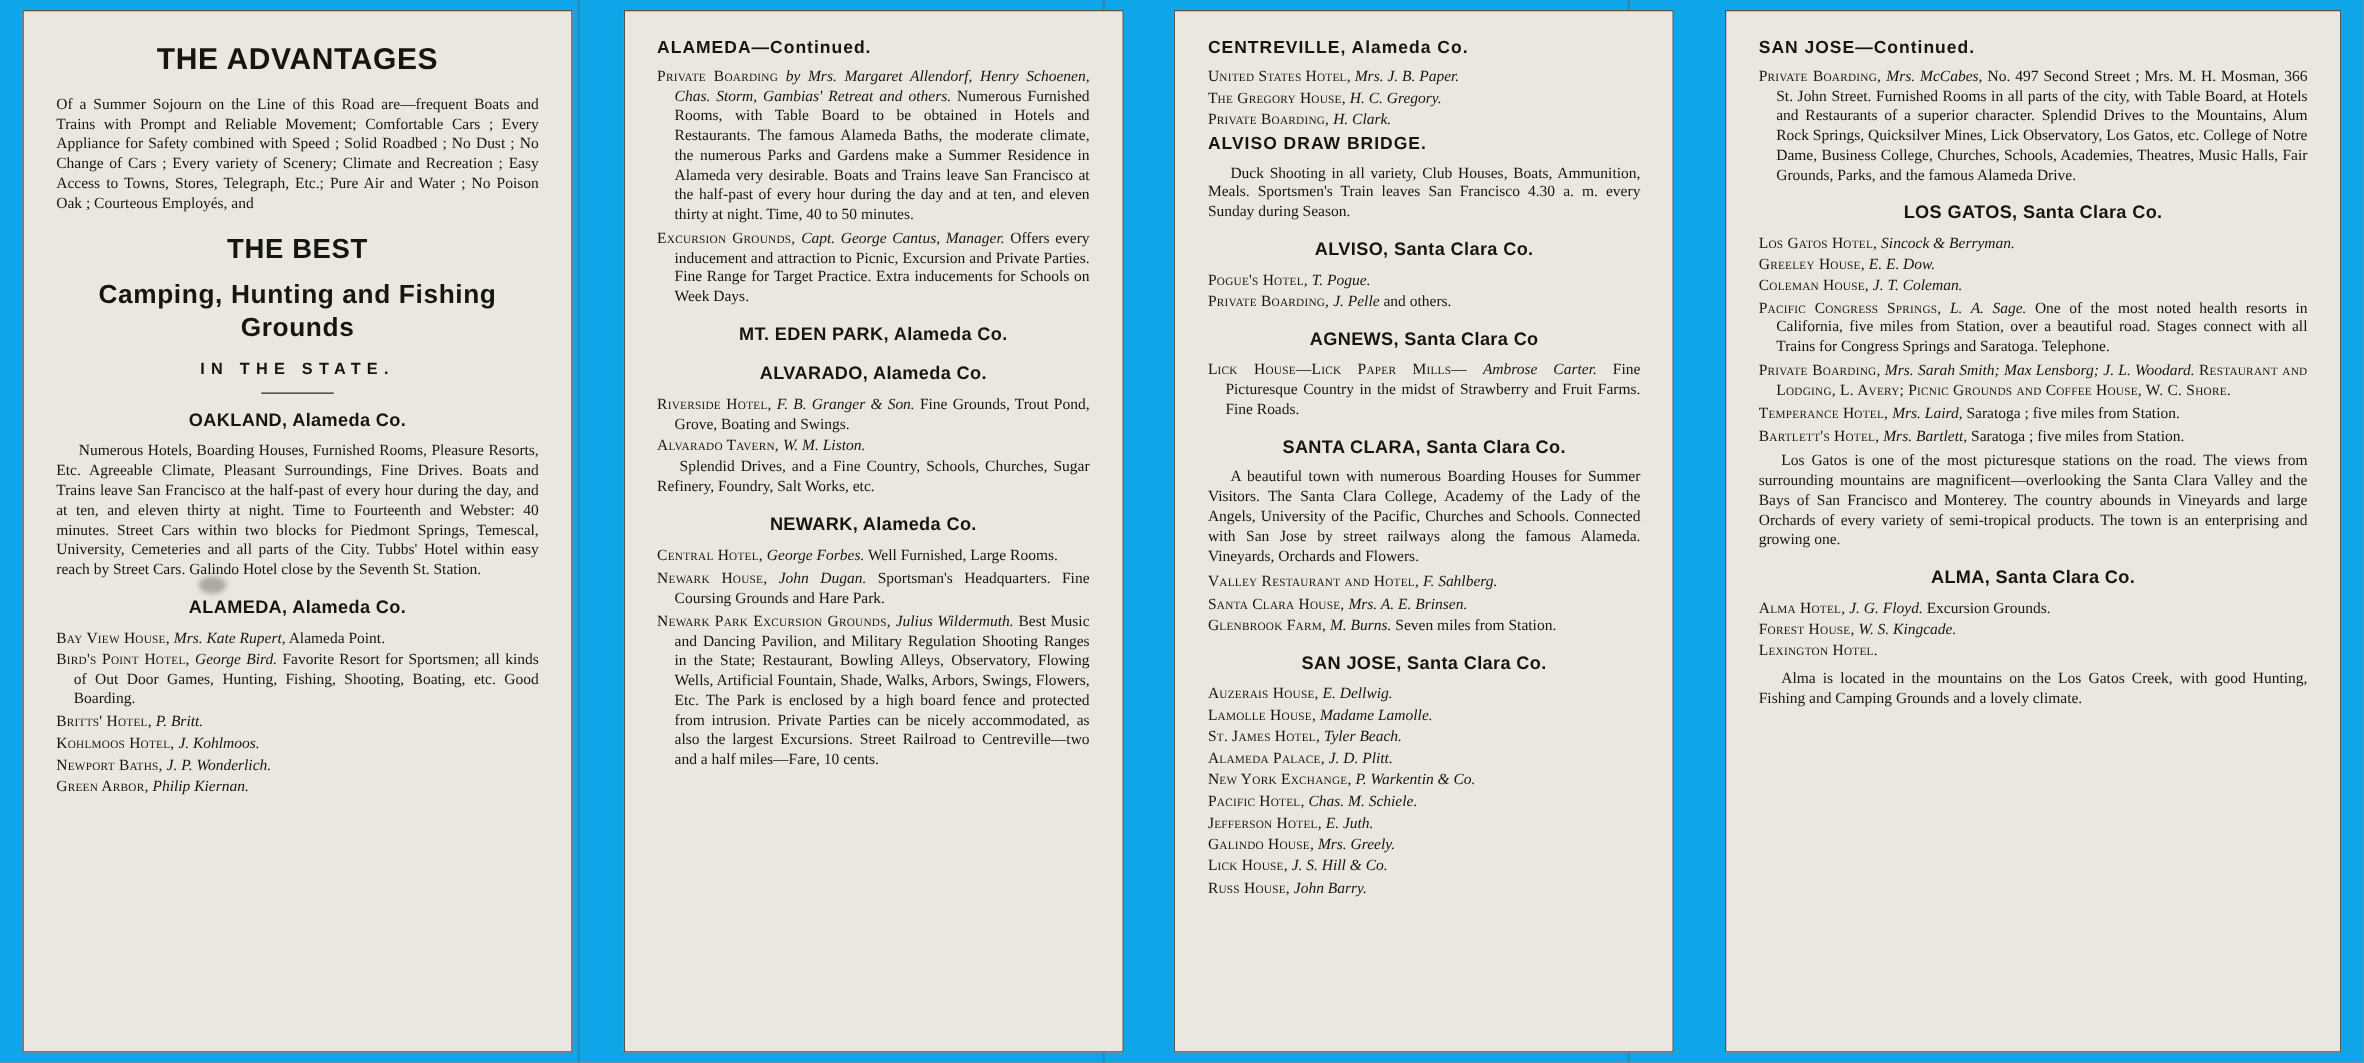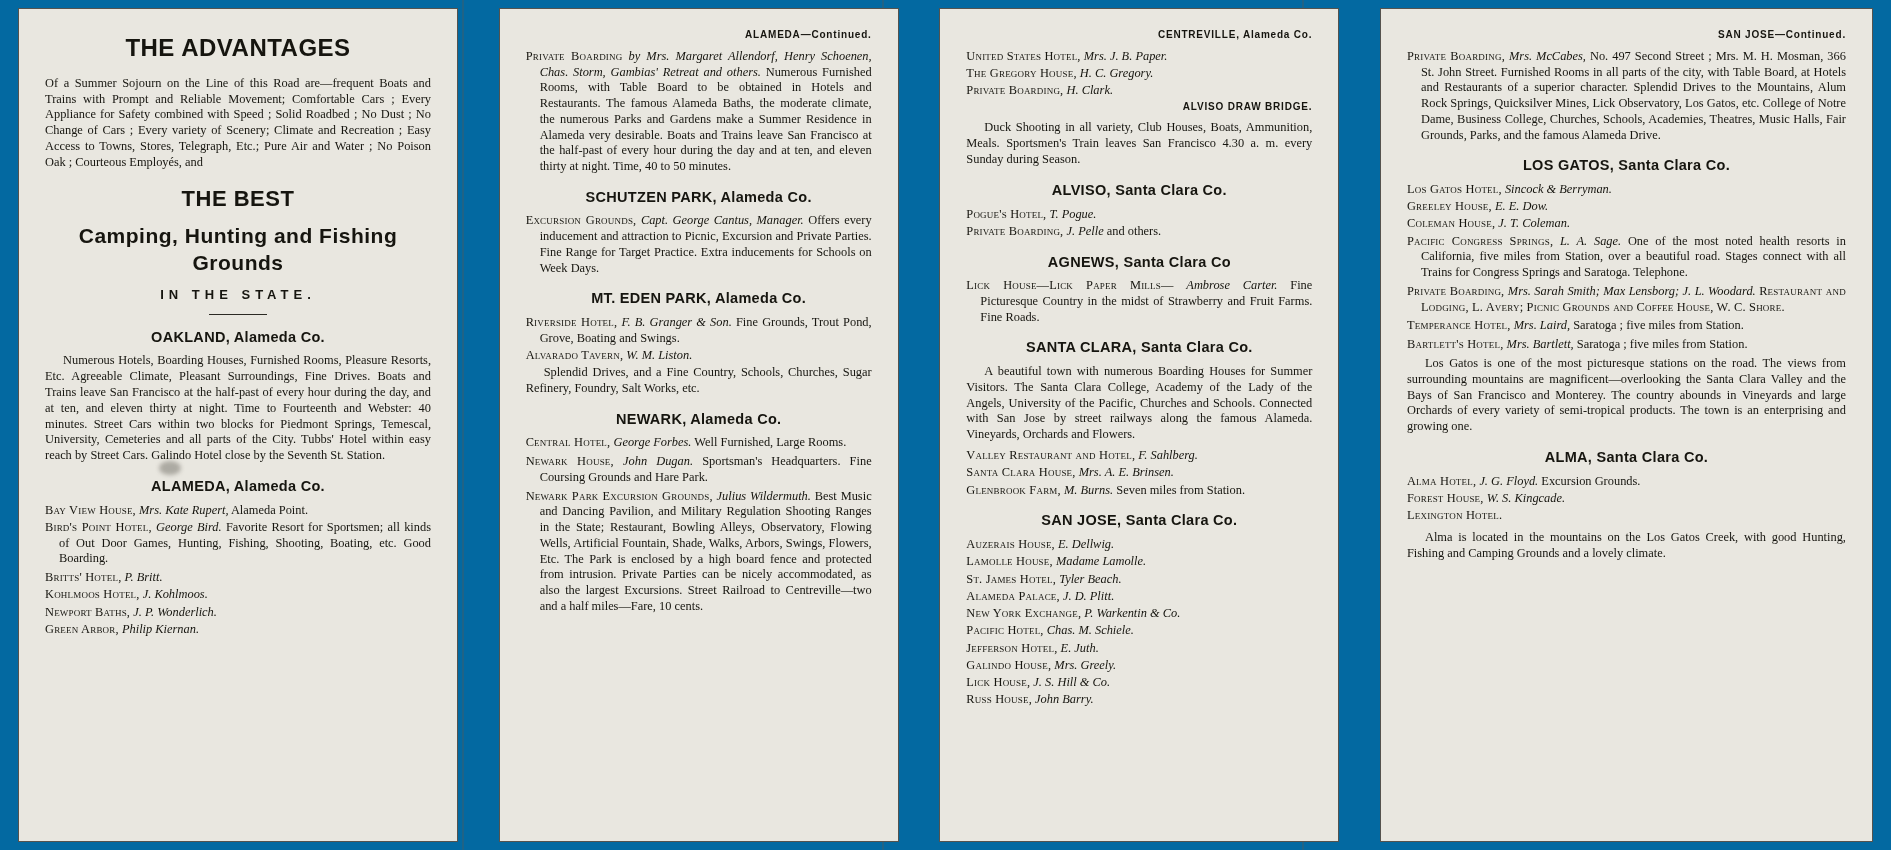--- a/index.html
+++ b/index.html
@@ -10,21 +10,21 @@
   body {
     width: 1891px;
     height: 850px;
     overflow: hidden;
     font-family: "Liberation Serif", serif;
   }
   .sheet {
     position: relative;
     width: 1891px;
     height: 850px;
-    background: #0369a1;
+    background: #0ea5e9;
     display: flex;
     flex-direction: row;
     align-items: stretch;
     justify-content: space-between;
     box-sizing: border-box;
     padding: 8px 6px;
   }
   .panel {
     position: relative;
     background: #e9e7e0;
@@ -74,22 +74,22 @@
     font-family: "Liberation Sans", sans-serif;
     font-weight: bold;
     font-size: 14.5px;
     text-align: center;
     margin: 13px 0 7px 0;
     letter-spacing: 0.3px;
   }
   h3.head-wide {
     font-family: "Liberation Sans", sans-serif;
     font-weight: bold;
-    font-size: 10px;
-    text-align: right;
+    font-size: 14px;
+    text-align: left;
     margin: 1px 0 7px 0;
     letter-spacing: 0.8px;
   }
   .rule {
     width: 58px;
     height: 0;
     border-top: 1px solid #2b2a24;
     margin: 10px auto 10px auto;
   }
   p.para {
@@ -186,29 +186,29 @@
   <div class="panel panel-2">
     <div class="col-inner">
       <h3 class="head-wide" style="margin-top:2px;">ALAMEDA—Continued.</h3>
 
       <p class="entry-block">
         <span class="sc">Private Boarding</span>
         <span class="it">by Mrs. Margaret Allendorf, Henry Schoenen, Chas. Storm, Gambias' Retreat and others.</span>
         <span>Numerous Furnished Rooms, with Table Board to be obtained in Hotels and Restaurants.  The famous Alameda Baths, the moderate climate, the numerous Parks and Gardens make a Summer Residence in Alameda very desirable.  Boats and Trains leave San Francisco at the half-past of every hour during the day and at ten, and eleven thirty at night.  Time, 40 to 50 minutes.</span>
       </p>
 
-      <h3 class="head">SCHUTZEN PARK, Alameda Co.</h3>
       <p class="entry-block">
         <span class="sc">Excursion Grounds,</span>
         <span class="it">Capt. George Cantus, Manager.</span>
         <span>Offers every inducement and attraction to Picnic, Excursion and Private Parties.  Fine Range for Target Practice.  Extra inducements for Schools on Week Days.</span>
       </p>
 
       <h3 class="head">MT. EDEN PARK, Alameda Co.</h3>
 
+      <h3 class="head">ALVARADO, Alameda Co.</h3>
       <p class="entry">
         <span class="sc">Riverside Hotel,</span>
         <span class="it">F. B. Granger &amp; Son.</span>
         <span>Fine Grounds, Trout Pond, Grove, Boating and Swings.</span>
       </p>
       <p class="entry">
         <span class="sc">Alvarado Tavern,</span>
         <span class="it">W. M. Liston.</span>
       </p>
       <p class="para">Splendid Drives, and a Fine Country, Schools, Churches, Sugar Refinery, Foundry, Salt Works, etc.</p>

